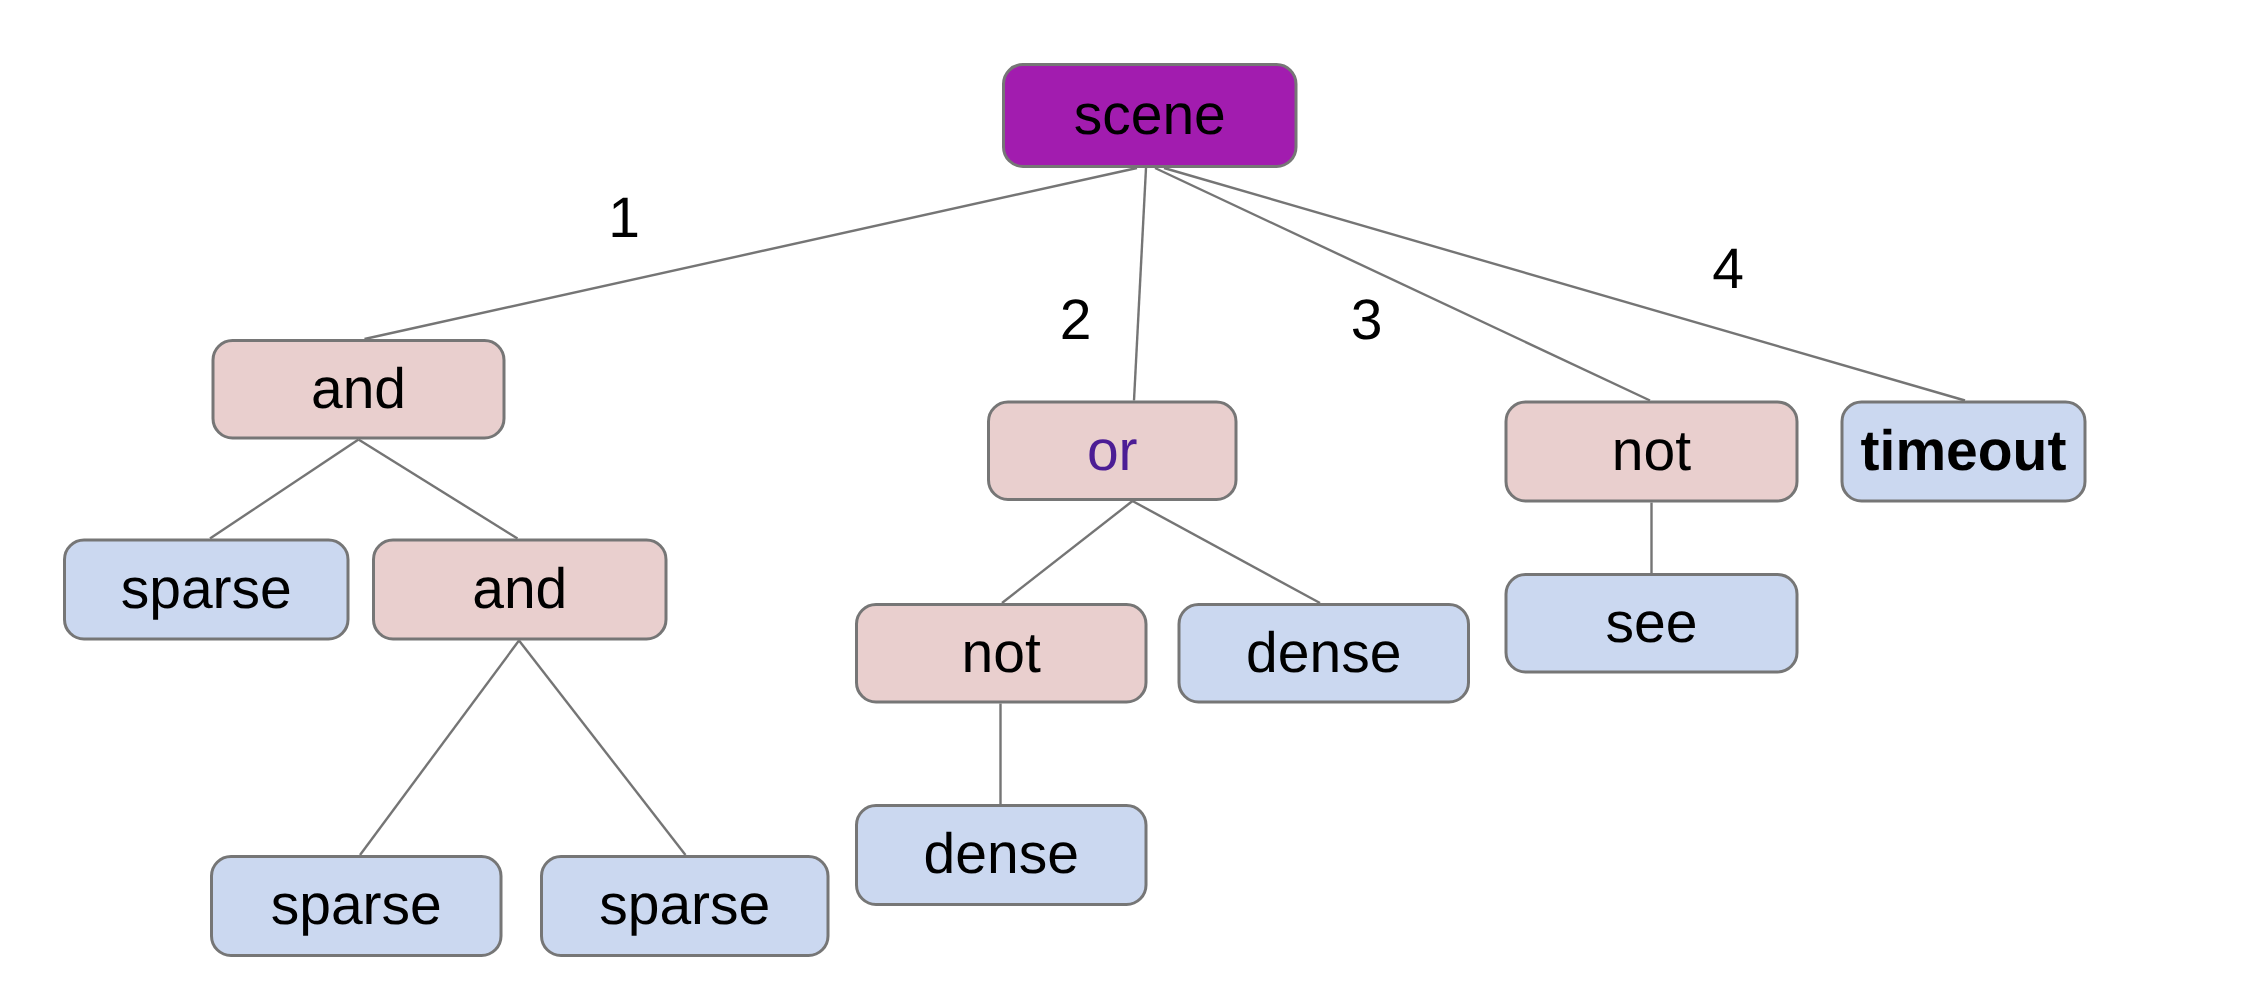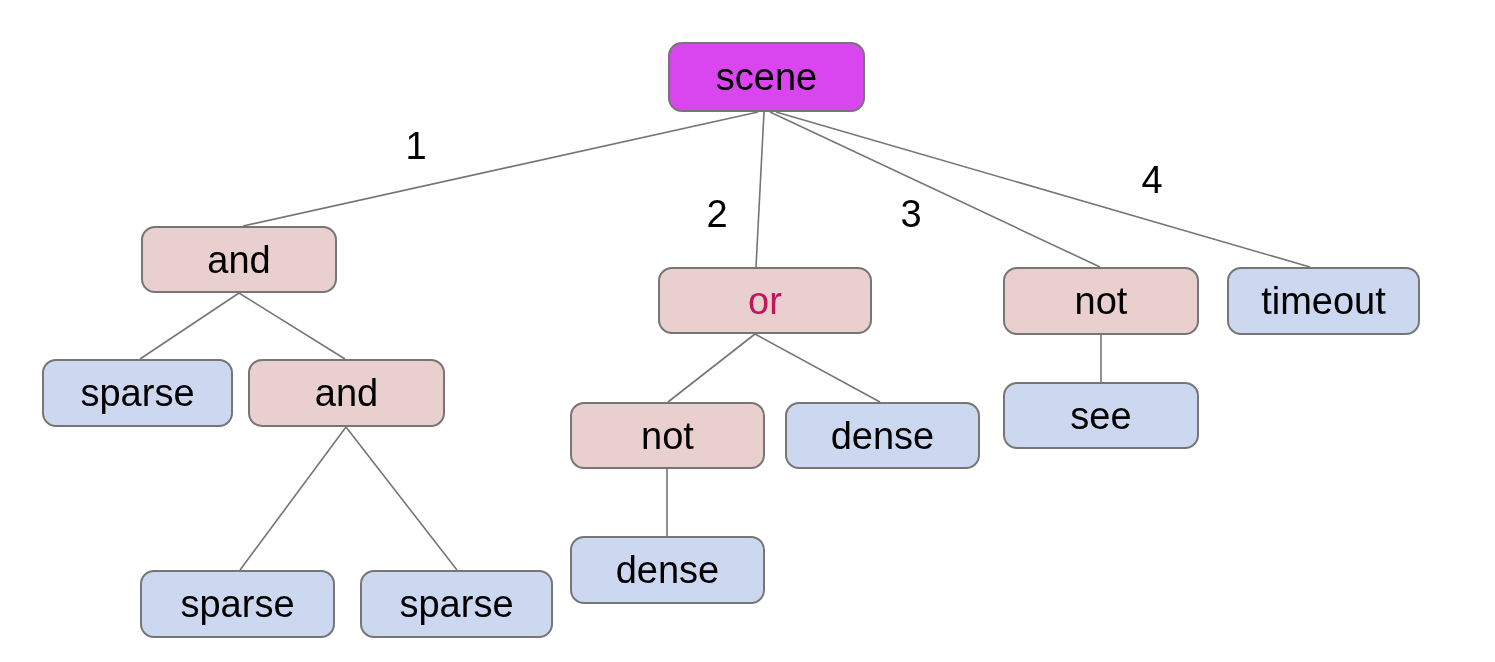--- a/index.html
+++ b/index.html
@@ -56,25 +56,25 @@
       <line x1="239" y1="293" x2="140" y2="359" stroke="#757575" stroke-width="1.6"></line>
       <line x1="239" y1="293" x2="345" y2="359" stroke="#757575" stroke-width="1.6"></line>
       <line x1="346" y1="427" x2="240" y2="570" stroke="#757575" stroke-width="1.6"></line>
       <line x1="346" y1="427" x2="457" y2="570" stroke="#757575" stroke-width="1.6"></line>
       <line x1="755" y1="334" x2="668" y2="402" stroke="#757575" stroke-width="1.6"></line>
       <line x1="755" y1="334" x2="880" y2="402" stroke="#757575" stroke-width="1.6"></line>
       <line x1="667" y1="469" x2="667" y2="536" stroke="#757575" stroke-width="1.6"></line>
       <line x1="1101" y1="335" x2="1101" y2="401" stroke="#757575" stroke-width="1.6"></line>
     </svg>
   <div id="node-layer">
-      <div class="tree-node" style="left: 668px; top: 42px; width: 197px; height: 70px; background: #d946ef; border-color: rgb(118, 118, 118); color: rgb(0, 0, 0);">scene</div>
+      <div class="tree-node" style="left: 668px; top: 42px; width: 197px; height: 70px; background: #a21caf; border-color: rgb(118, 118, 118); color: rgb(0, 0, 0);">scene</div>
       <div class="tree-node" style="left: 141px; top: 226px; width: 196px; height: 67px; background: rgb(233, 207, 206); border-color: rgb(118, 118, 118); color: rgb(0, 0, 0);">and</div>
-      <div class="tree-node" style="left: 658px; top: 267px; width: 214px; height: 67px; background: rgb(233, 207, 206); border-color: rgb(118, 118, 118); color: #be185d;">or</div>
+      <div class="tree-node" style="left: 658px; top: 267px; width: 167px; height: 67px; background: rgb(233, 207, 206); border-color: rgb(118, 118, 118); color: #4c1d95;">or</div>
       <div class="tree-node" style="left: 1003px; top: 267px; width: 196px; height: 68px; background: rgb(233, 207, 206); border-color: rgb(118, 118, 118); color: rgb(0, 0, 0);">not</div>
-      <div class="tree-node" style="left: 1227px; top: 267px; width: 193px; height: 68px; background: rgb(203, 216, 240); border-color: rgb(118, 118, 118); color: rgb(0, 0, 0);">timeout</div>
+      <div class="tree-node" style="left: 1227px; top: 267px; width: 164px; height: 68px; background: rgb(203, 216, 240); border-color: rgb(118, 118, 118); color: rgb(0, 0, 0); font-weight: bold;">timeout</div>
       <div class="tree-node" style="left: 42px; top: 359px; width: 191px; height: 68px; background: rgb(203, 216, 240); border-color: rgb(118, 118, 118); color: rgb(0, 0, 0);">sparse</div>
       <div class="tree-node" style="left: 248px; top: 359px; width: 197px; height: 68px; background: rgb(233, 207, 206); border-color: rgb(118, 118, 118); color: rgb(0, 0, 0);">and</div>
       <div class="tree-node" style="left: 570px; top: 402px; width: 195px; height: 67px; background: rgb(233, 207, 206); border-color: rgb(118, 118, 118); color: rgb(0, 0, 0);">not</div>
       <div class="tree-node" style="left: 785px; top: 402px; width: 195px; height: 67px; background: rgb(203, 216, 240); border-color: rgb(118, 118, 118); color: rgb(0, 0, 0);">dense</div>
       <div class="tree-node" style="left: 1003px; top: 382px; width: 196px; height: 67px; background: rgb(203, 216, 240); border-color: rgb(118, 118, 118); color: rgb(0, 0, 0);">see</div>
       <div class="tree-node" style="left: 140px; top: 570px; width: 195px; height: 68px; background: rgb(203, 216, 240); border-color: rgb(118, 118, 118); color: rgb(0, 0, 0);">sparse</div>
       <div class="tree-node" style="left: 360px; top: 570px; width: 193px; height: 68px; background: rgb(203, 216, 240); border-color: rgb(118, 118, 118); color: rgb(0, 0, 0);">sparse</div>
       <div class="tree-node" style="left: 570px; top: 536px; width: 195px; height: 68px; background: rgb(203, 216, 240); border-color: rgb(118, 118, 118); color: rgb(0, 0, 0);">dense</div>
     </div>
   <div id="label-layer">

